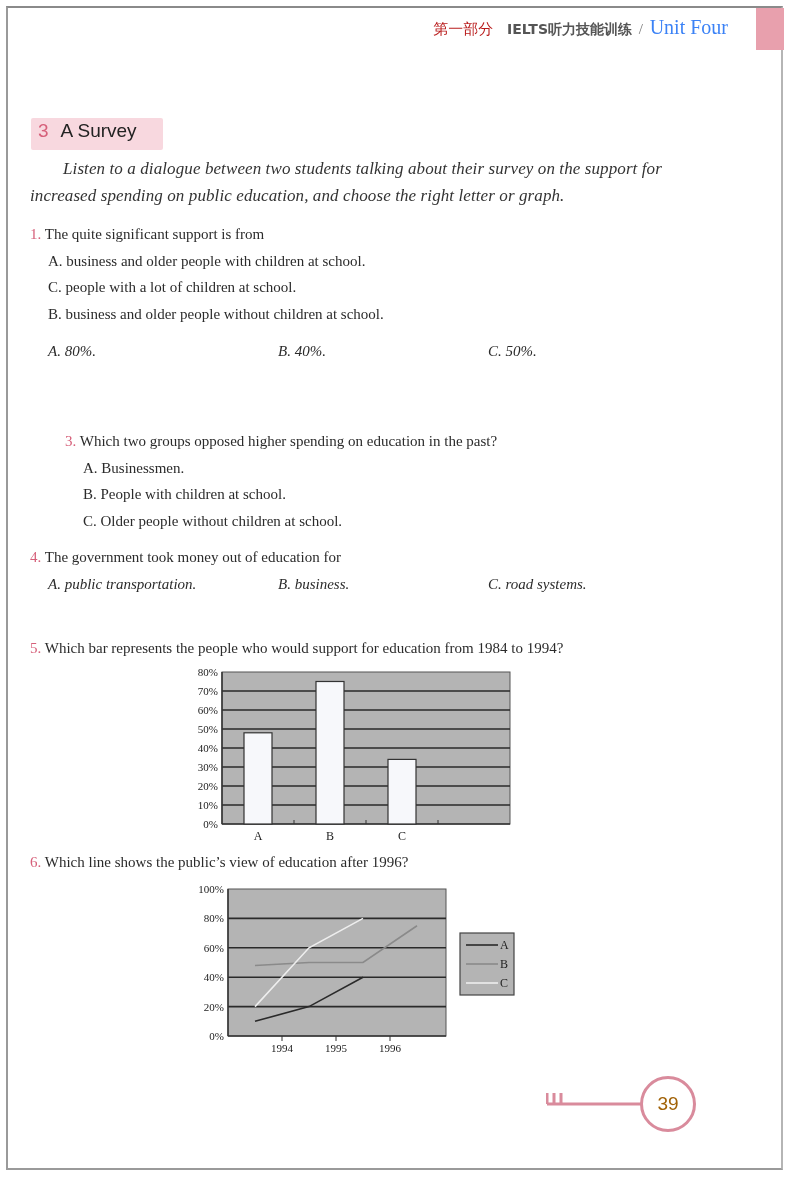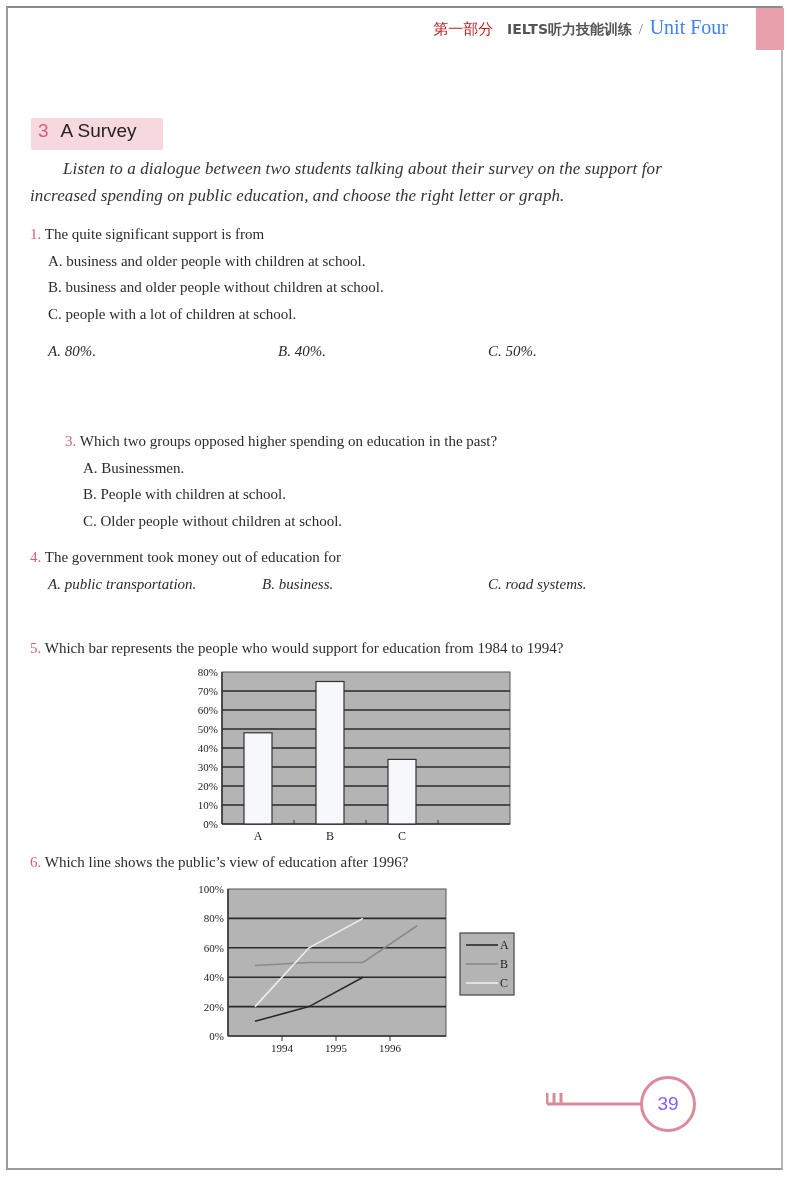--- a/index.html
+++ b/index.html
@@ -17,21 +17,21 @@
   .instructions { position: absolute; left: 30px; top: 155px; width: 660px; font-style: italic; font-size: 17px; line-height: 27px; color: #333; text-indent: 33px; letter-spacing: 0.1px; }
   .q { position: absolute; left: 30px; width: 660px; font-size: 15px; line-height: 26.5px; color: #2b2b2b; }
   .q .qnum { color: #d6607a; }
   .q .stem { display: inline; }
   .q .opt { margin-left: 18px; }
   .q .stem-justify { text-align: justify; text-align-last: left; }
   .q .row3 { margin-left: 18px; position: relative; height: 26.5px; }
   .q .row3 span { position: absolute; top: 0; white-space: nowrap; font-style: italic; }
   .chart-box { position: absolute; }
   .page-num-wrap { position: absolute; left: 546px; top: 1076px; width: 150px; height: 56px; }
-  .page-num-circle { position: absolute; left: 94px; top: 0; width: 50px; height: 50px; border: 3px solid #d98b9c; border-radius: 50%; font-family: "Liberation Sans", sans-serif; font-size: 19px; line-height: 50px; text-align: center; color: #8b5cf6; background: #fff; }
+  .page-num-circle { position: absolute; left: 94px; top: 0; width: 50px; height: 50px; border: 3px solid #d98b9c; border-radius: 50%; font-family: "Liberation Sans", sans-serif; font-size: 19px; line-height: 50px; text-align: center; color: #a16207; background: #fff; }
 </style>
 </head>
 <body>
 
 <div class="page-frame"></div>
 <div class="corner-tab"></div>
 
 <div class="header">
   <span class="part">第一部分</span>
   <span class="series">IELTS听力技能训练</span>
@@ -41,22 +41,22 @@
 
 <div class="section-badge">
   <span class="num">3</span><span class="title">A Survey</span>
 </div>
 
 <div class="instructions">Listen to a dialogue between two students talking about their survey on the support for increased spending on public education, and choose the right letter or graph.</div>
 
 <div class="q" style="top:221px;">
   <div><span class="qnum">1.</span> <span class="stem">The quite significant support is from</span></div>
   <div class="opt">A. business and older people with children at school.</div>
+  <div class="opt">C. people with a lot of children at school.</div>
   <div class="opt">B. business and older people without children at school.</div>
-  <div class="opt">C. people with a lot of children at school.</div>
 </div>
 
 <div class="q" style="top:338px;">
   <div class="row3">
     <span style="left:0;">A. 80%.</span>
     <span style="left:230px;">B. 40%.</span>
     <span style="left:440px;">C. 50%.</span>
   </div>
 </div>
 
@@ -64,21 +64,21 @@
   <div><span class="qnum">3.</span> <span>Which two groups opposed higher spending on education in the past?</span></div>
   <div class="opt">A. Businessmen.</div>
   <div class="opt">B. People with children at school.</div>
   <div class="opt">C. Older people without children at school.</div>
 </div>
 
 <div class="q" style="top:544px;">
   <div><span class="qnum">4.</span> <span>The government took money out of education for</span></div>
   <div class="row3">
     <span style="left:0;">A. public transportation.</span>
-    <span style="left:214px;">B. business.</span>
+    <span style="left:230px;">B. business.</span>
     <span style="left:440px;">C. road systems.</span>
   </div>
 </div>
 
 <div class="q" style="top:606px;">
   <div class="stem-justify" style="padding-left:18px; text-indent:-18px;margin-top:29px;"><span class="qnum">5.</span> <span>Which bar represents the people who would support for education from 1984 to 1994?</span></div>
 </div>
 
 <div class="chart-box" style="left:185px; top:662px; width:340px; height:185px;">
   <svg id="bar-svg" width="340" height="185">

